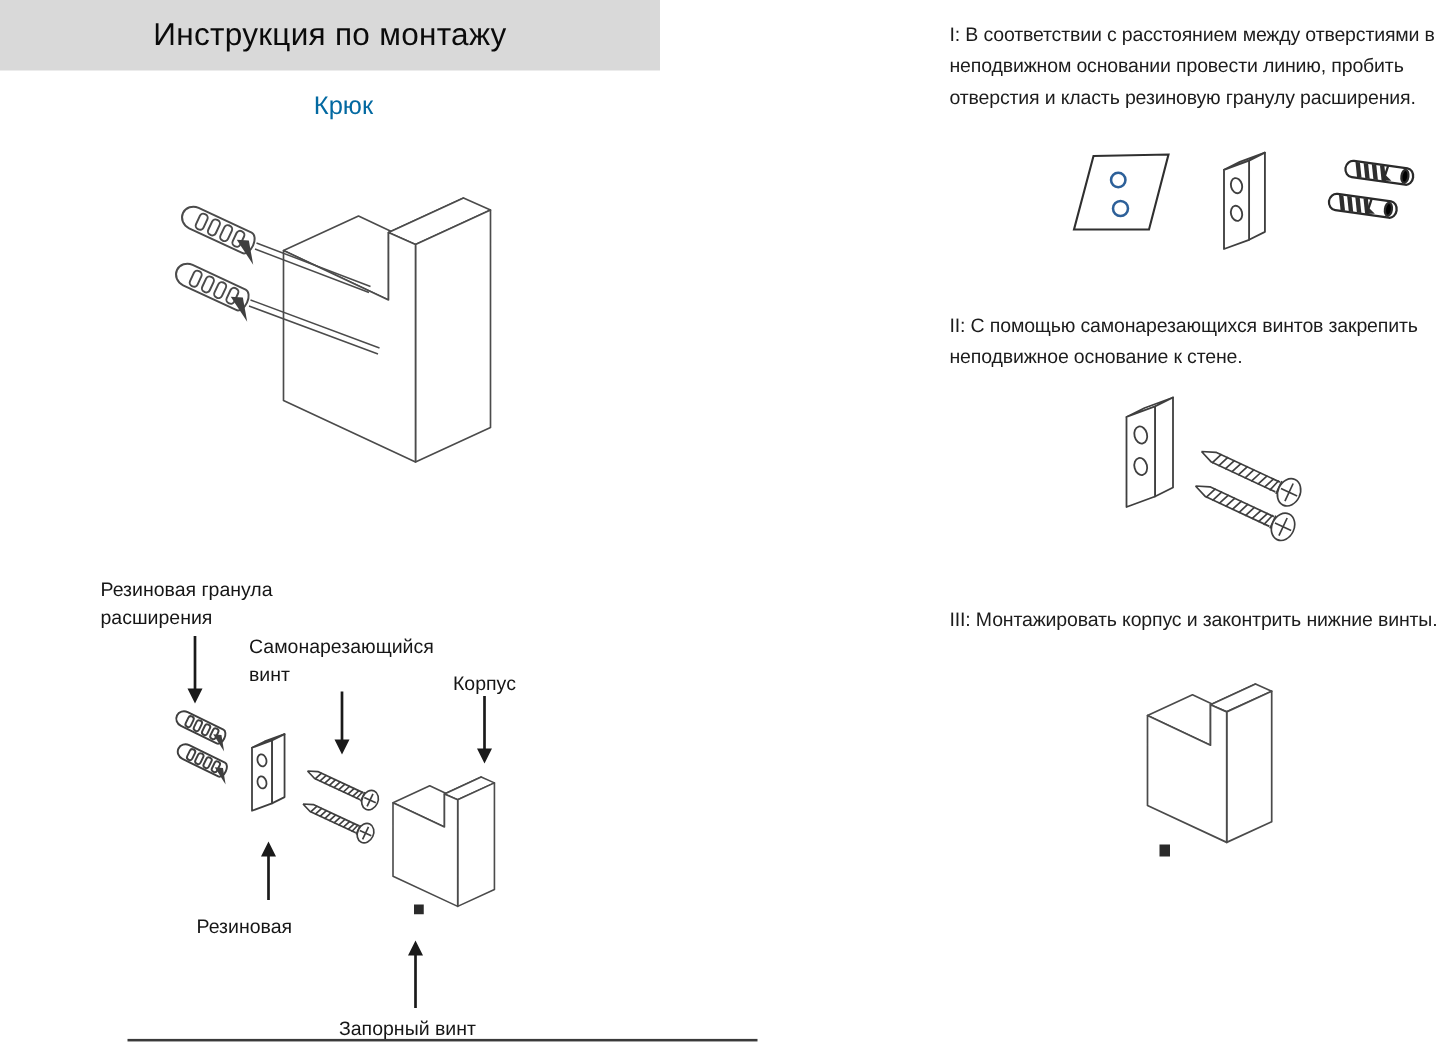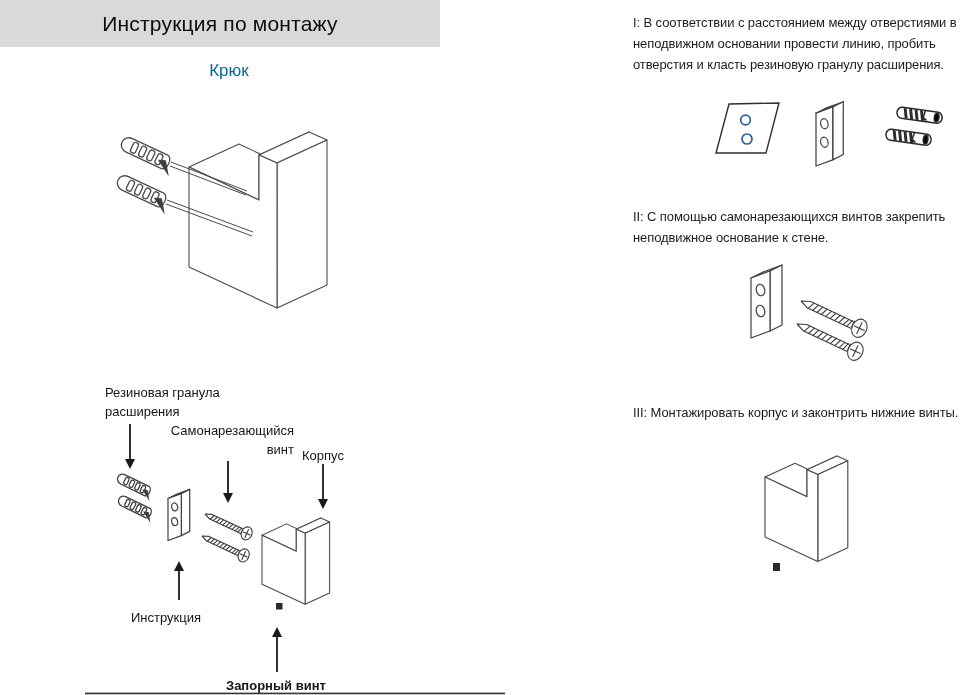--- a/index.html
+++ b/index.html
@@ -12,25 +12,25 @@
     left:0;top:0;width:440px;height:47px;background:#d9d9d9;
     display:flex;align-items:center;justify-content:center;
   }
   .header-bar span{font-size:21px;color:#0b0b0b;letter-spacing:0.2px;}
   .subtitle{left:0;top:61px;width:458px;text-align:center;font-size:17px;color:#0369a1;}
   .step{white-space:pre-line;font-size:13px;line-height:21px;letter-spacing:-0.1px;color:#1c1c1c;}
   #step1{left:633px;top:12px;width:342px;}
   #step2{left:633px;top:206px;width:342px;}
   #step3{left:633px;top:402px;width:345px;}
   .plabel{font-size:13px;line-height:19px;color:#161616;white-space:pre-line;}
-  #lbl-plug{left:67px;top:383px;margin-left:38px;}
-  #lbl-screw{left:166px;top:421px;width:128px;text-align:right;}
+  #lbl-plug{left:67px;top:383px;}
+  #lbl-screw{left:166px;top:421px;width:128px;text-align:left;}
   #lbl-body{left:302px;top:446px;}
   #lbl-base{left:131px;top:608px;}
-  #lbl-lock{left:226px;top:676px;font-weight:bold;}
+  #lbl-lock{left:226px;top:676px;}
   svg.art{left:0;top:0;}
 </style>
 </head>
 <body>
 
 <div class="abs header-bar">
   <span>Инструкция по монтажу</span>
 </div>
 
 <div class="abs subtitle">Крюк</div>
@@ -40,21 +40,21 @@
 отверстия и класть резиновую гранулу расширения.</div>
 <div class="abs step" id="step2">II: С помощью самонарезающихся винтов закрепить
 неподвижное основание к стене.</div>
 <div class="abs step" id="step3">III: Монтажировать корпус и законтрить нижние винты.</div>
 
 <div class="abs plabel" id="lbl-plug">Резиновая гранула
 расширения</div>
 <div class="abs plabel" id="lbl-screw">Самонарезающийся
 винт</div>
 <div class="abs plabel" id="lbl-body">Корпус</div>
-<div class="abs plabel" id="lbl-base">Инструкция</div>
+<div class="abs plabel" id="lbl-base">Резиновая</div>
 <div class="abs plabel" id="lbl-lock">Запорный винт</div>
 
 <svg class="abs art" width="970" height="695" viewBox="0 0 970 695">
   <defs>
     <g id="hook" fill="#ffffff" stroke-linejoin="round">
       <path d="M0,35 L70,68 L120,45 L50,12 Z"></path>
       <path d="M70,68 L120,45 L120,0 L70,23 Z"></path>
       <path d="M70,23 L88,31 L138,8 L120,0 Z"></path>
       <path d="M88,176 L138,153 L138,8 L88,31 Z"></path>
       <path d="M0,135 L88,176 L88,31 L70,23 L70,68 L0,35 Z"></path>

